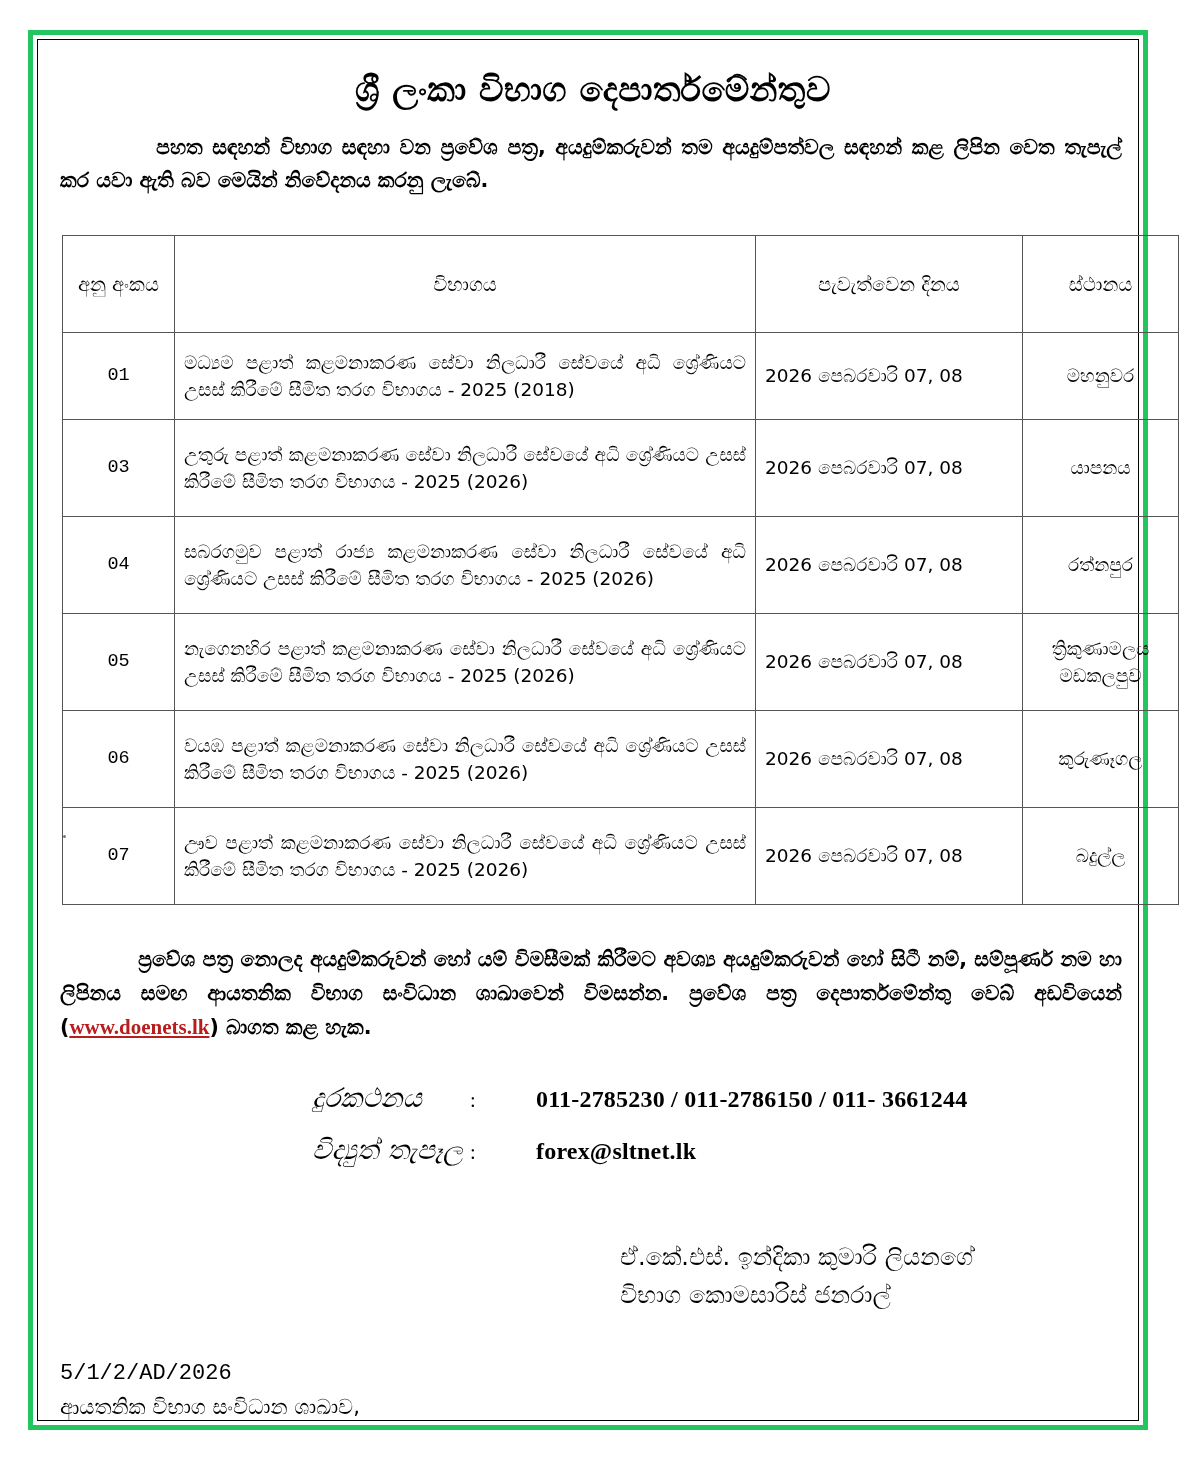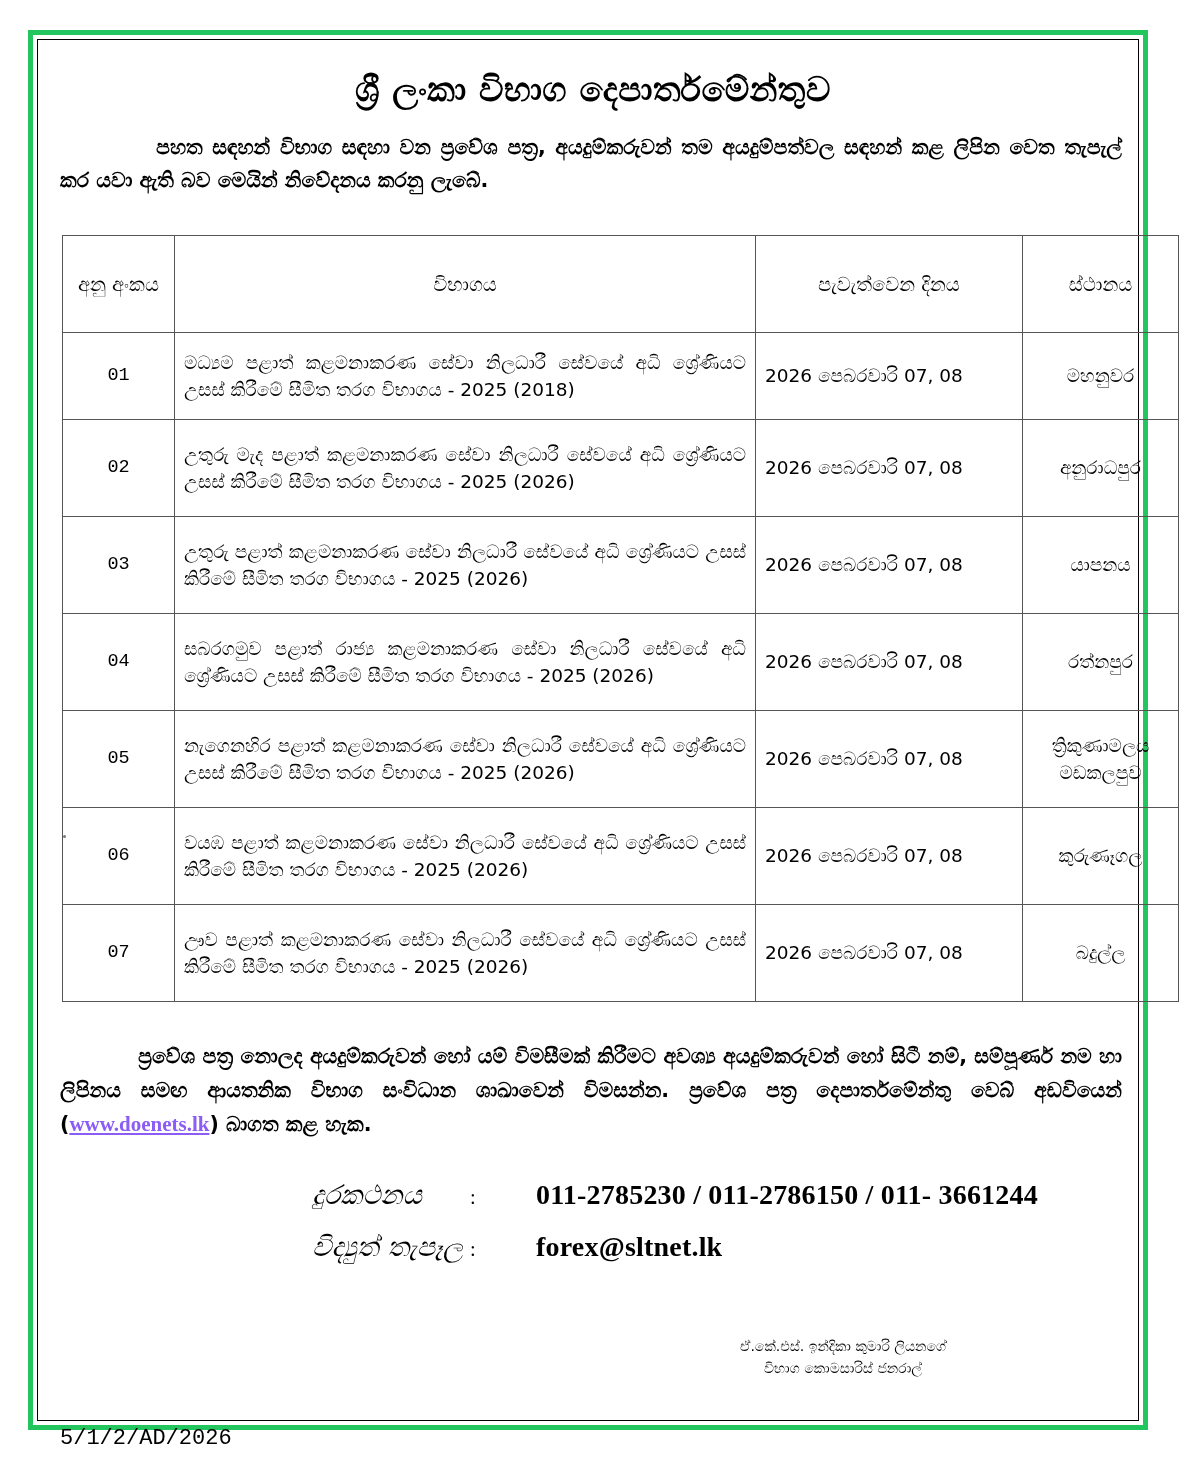--- a/index.html
+++ b/index.html
@@ -66,21 +66,21 @@
     text-indent: 96px;
     margin: 0 0 6px 0;
     padding: 0 4px 0 0;
     font-weight: bold;
   }
   .para.p2 {
     text-indent: 78px;
     margin-top: 26px;
   }
   .weblink {
-    color: #8b5cf6;
+    color: #b91c1c;
     text-decoration: underline;
     font-family: "Liberation Serif", serif;
     font-size: 21px;
   }
 
   
   .table-wrap {
     margin: 26px 0 0 0;
     padding: 12px 2px;
   }
@@ -158,29 +158,29 @@
     font-style: italic;
   }
   .contact-colon {
     width: 66px;
     font-size: 20.5px;
     font-family: "Liberation Serif", serif;
   }
   .contact-value {
     font-family: "Liberation Serif", serif;
     font-weight: bold;
-    font-size: 28px;
+    font-size: 24px;
     letter-spacing: 0.2px;
   }
 
   
   .signature {
     margin: 72px 60px 0 0;
-    text-align: center;
-    font-size: 14px;
+    text-align: left;
+    font-size: 24px;
     line-height: 1.6;
     padding-left: 560px;
   }
 
   
   .footer-block {
     margin: 42px 0 0 0;
     font-size: 21px;
     line-height: 1.58;
   }
@@ -210,26 +210,20 @@
             <th class="col-date">පැවැත්වෙන දිනය</th>
             <th class="col-venue">ස්ථානය</th>
           </tr>
         </thead>
         <tbody>
           <tr class="row-h1">
             <td class="cell-no">01</td>
             <td class="cell-exam">මධ්‍යම පළාත් කළමනාකරණ සේවා නිලධාරී සේවයේ අධි ශ්‍රේණියට උසස් කිරීමේ සීමිත තරග විභාගය - 2025 (2018)</td>
             <td class="cell-date">2026 පෙබරවාරි 07, 08</td>
             <td class="cell-venue">මහනුවර</td>
-          </tr>
-          <tr class="row-h2">
-            <td class="cell-no">02</td>
-            <td class="cell-exam">උතුරු මැද පළාත් කළමනාකරණ සේවා නිලධාරී සේවයේ අධි ශ්‍රේණියට උසස් කිරීමේ සීමිත තරග විභාගය - 2025 (2026)</td>
-            <td class="cell-date">2026 පෙබරවාරි 07, 08</td>
-            <td class="cell-venue">අනුරාධපුර</td>
           </tr>
           <tr class="row-h2">
             <td class="cell-no">03</td>
             <td class="cell-exam">උතුරු පළාත් කළමනාකරණ සේවා නිලධාරී සේවයේ අධි ශ්‍රේණියට උසස් කිරීමේ සීමිත තරග විභාගය - 2025 (2026)</td>
             <td class="cell-date">2026 පෙබරවාරි 07, 08</td>
             <td class="cell-venue">යාපනය</td>
           </tr>
           <tr class="row-h2">
             <td class="cell-no">04</td>
             <td class="cell-exam">සබරගමුව පළාත් රාජ්‍ය කළමනාකරණ සේවා නිලධාරී සේවයේ අධි ශ්‍රේණියට උසස් කිරීමේ සීමිත තරග විභාගය - 2025 (2026)</td>

